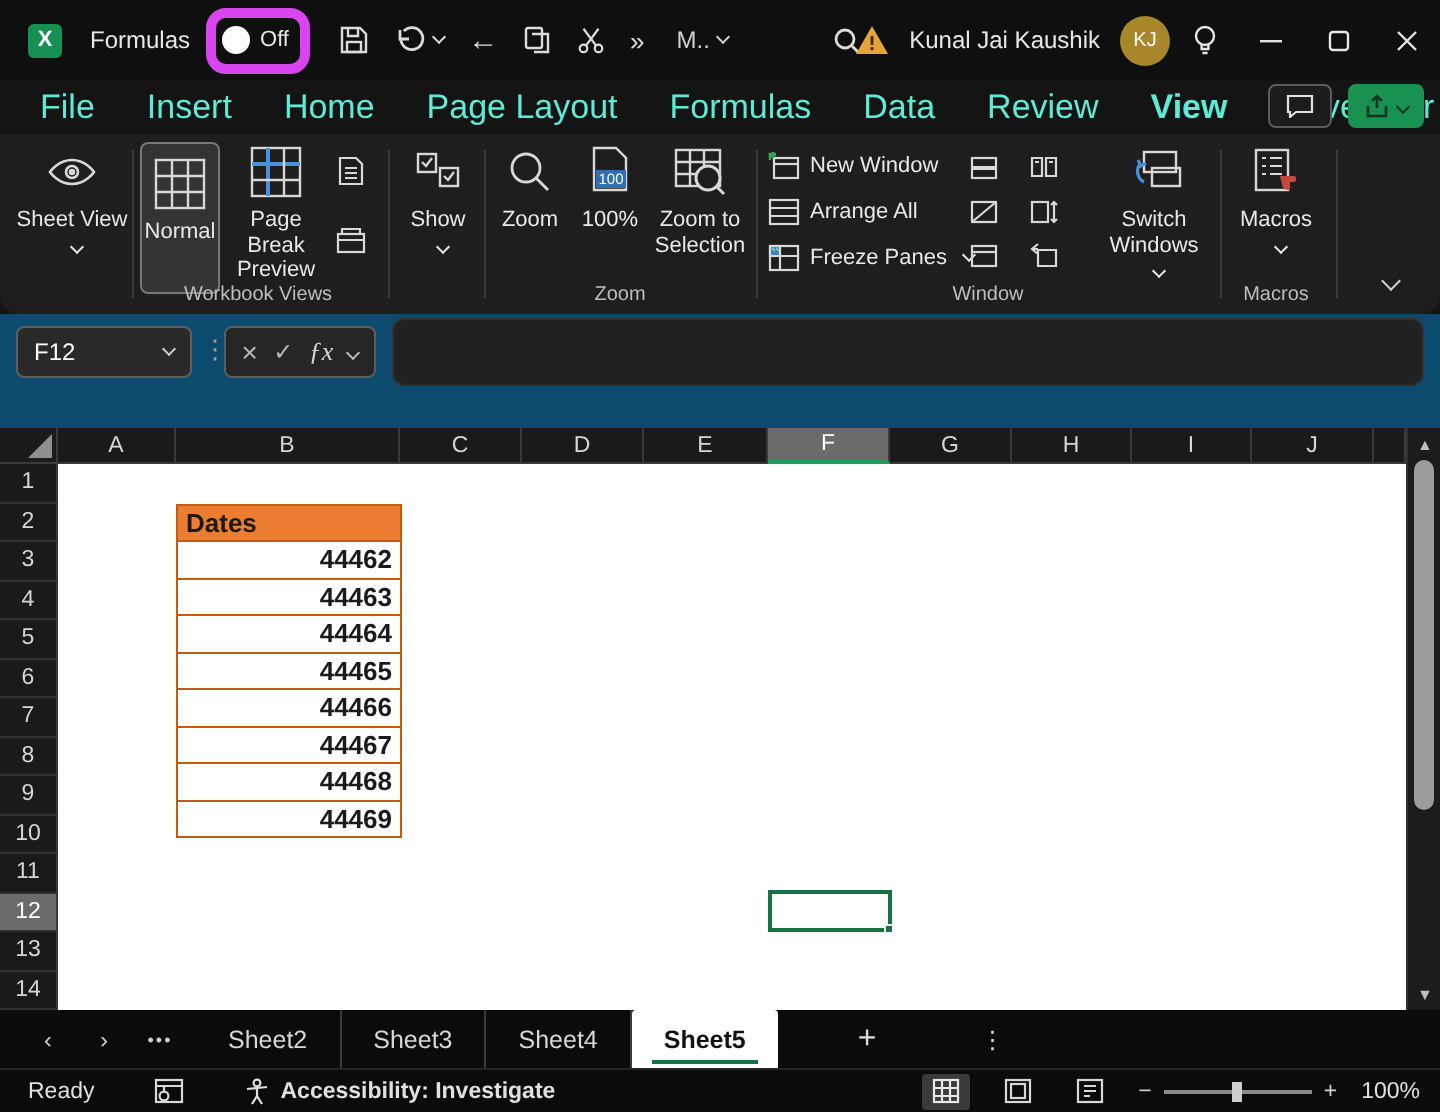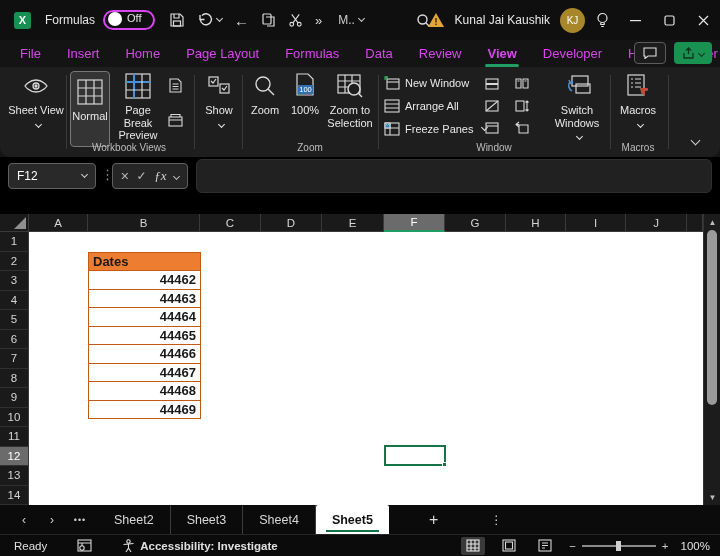--- a/index.html
+++ b/index.html
@@ -6,38 +6,38 @@
   html,body { width:720px; height:556px; background:#000; overflow:hidden; }
   body { font-family:"Liberation Sans", sans-serif; color:#e8e8e8; font-size:12px; }
   .app { position:relative; width:720px; height:556px; background:#151515; }
 
   
   .titlebar { position:absolute; left:0; top:0; width:720px; height:40px; background:#0f0f0f;
     display:flex; align-items:center; }
   .excel-logo { width:17px; height:17px; margin-left:14px; background:#169154; border-radius:3px;
     display:flex; align-items:center; justify-content:center; font-weight:bold; font-size:11px; color:#fff; }
   .autosave { margin-left:14px; font-size:12px; color:#e6e6e6; }
-  .toggle { margin-left:8px; width:52px; height:20px; border:2px solid #d946ef; border-radius:10px;
-    display:flex; }
+  .toggle { margin-left:8px; width:52px; height:33px; border:5px solid #d946ef; border-radius:10px;
+    display:flex; align-items:center; }
   .toggle .knob { width:14px; height:14px; background:#fff; border-radius:50%; margin-left:3px; }
   .toggle .state { margin-left:5px; font-size:11px; color:#e6e6e6; }
   .qat { display:flex; align-items:center; }
   .qat .btn { display:flex; align-items:center; justify-content:center; color:#dcdcdc; }
   .dim { color:#7a7a7a; }
   .chev { width:5px; height:5px; border-right:1.4px solid currentColor; border-bottom:1.4px solid currentColor;
     transform:rotate(45deg); display:inline-block; margin-left:4px; margin-top:-3px; }
   .title-right { position:absolute; right:0; top:0; height:40px; display:flex; align-items:center; }
   .avatar { width:25px; height:25px; border-radius:50%; background:#a8872a; color:#fff; font-size:10px;
     display:flex; align-items:center; justify-content:center; margin:0 10px; }
   .winbtn { width:34px; height:40px; display:flex; align-items:center; justify-content:center; color:#e6e6e6; }
 
   
   .menubar { position:absolute; left:0; top:40px; width:720px; height:27px; background:#141414;
     display:flex; align-items:center; padding-left:18px; }
-  .menu-item { margin-right:22px; font-size:13px; color:#d946ef; padding:4px 2px; position:relative; white-space:nowrap; }
+  .menu-item { margin-right:22px; font-size:17px; color:#5eead4; padding:4px 2px; position:relative; white-space:nowrap; }
   .menu-item.active { font-weight:bold; }
   .menu-item.active::after { content:""; position:absolute; left:0; right:0; bottom:-2px; height:3px;
     background:#1d9а5e; background:#1f9d62; border-radius:2px; }
   .menu-right { position:absolute; right:8px; top:42px; display:flex; align-items:center; gap:8px; }
   .comment-btn { width:32px; height:22px; border:1px solid #5c5c5c; border-radius:4px; background:#1c1c1c;
     display:flex; align-items:center; justify-content:center; }
   .share-btn { width:38px; height:22px; border-radius:4px; background:#199150; color:#10301e;
     display:flex; align-items:center; justify-content:center; gap:3px; font-weight:bold; }
 
   
@@ -47,21 +47,21 @@
   .rdivider { position:absolute; top:8px; bottom:8px; width:1px; background:#3a3a3a; }
   .bigbtn { position:absolute; top:4px; display:flex; flex-direction:column; align-items:center;
     color:#e8e8e8; font-size:11px; text-align:center; line-height:1.15; }
   .bigbtn .ic { height:30px; display:flex; align-items:center; justify-content:center; margin-bottom:3px; }
   .selbox { border:1px solid #787878; background:#343434; border-radius:4px; }
   .rowbtn { position:absolute; display:flex; align-items:center; gap:5px; font-size:11px; color:#e8e8e8; white-space:nowrap; }
   .miniic { position:absolute; width:18px; height:15px; display:flex; align-items:center; justify-content:center; color:#d8d8d8; }
   svg { display:block; }
 
   
-  .fbar { position:absolute; left:0; top:157px; width:720px; height:57px; background:#000000; }
+  .fbar { position:absolute; left:0; top:157px; width:720px; height:57px; background:#0c4a6e; }
   .namebox { position:absolute; left:8px; top:6px; width:88px; height:26px; background:#292929;
     border:1px solid #5f5f5f; border-radius:4px; display:flex; align-items:center; padding:0 8px; color:#fff; font-size:12px; }
   .namebox .chev { margin-left:auto; color:#cfcfcf; }
   .fdots { position:absolute; left:101px; top:10px; color:#9a9a9a; font-size:13px; letter-spacing:0; }
   .fbtns { position:absolute; left:112px; top:6px; width:76px; height:26px; background:#262626;
     border:1px solid #5f5f5f; border-radius:4px; display:flex; align-items:center; justify-content:space-evenly; color:#b9b9b9; }
   .fx { font-family:Liberation Serif, serif; font-style:italic; font-size:13px; color:#d5d5d5; }
   .finput { position:absolute; left:196px; top:2px; width:516px; height:34px; background:#212121;
     border:1px solid #303030; border-radius:6px; color:#fff; font-size:12px; padding:0 8px; line-height:32px; }
 

